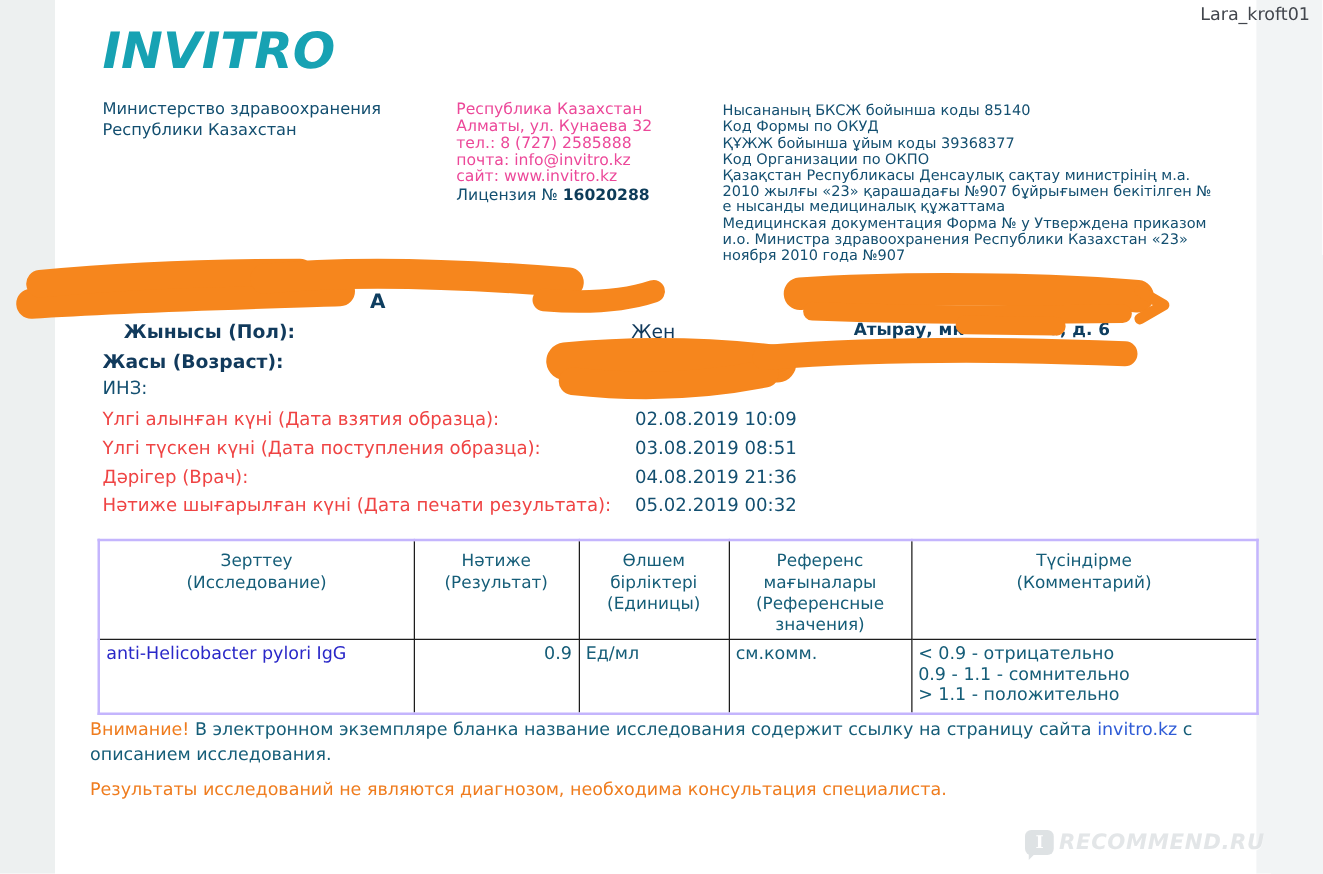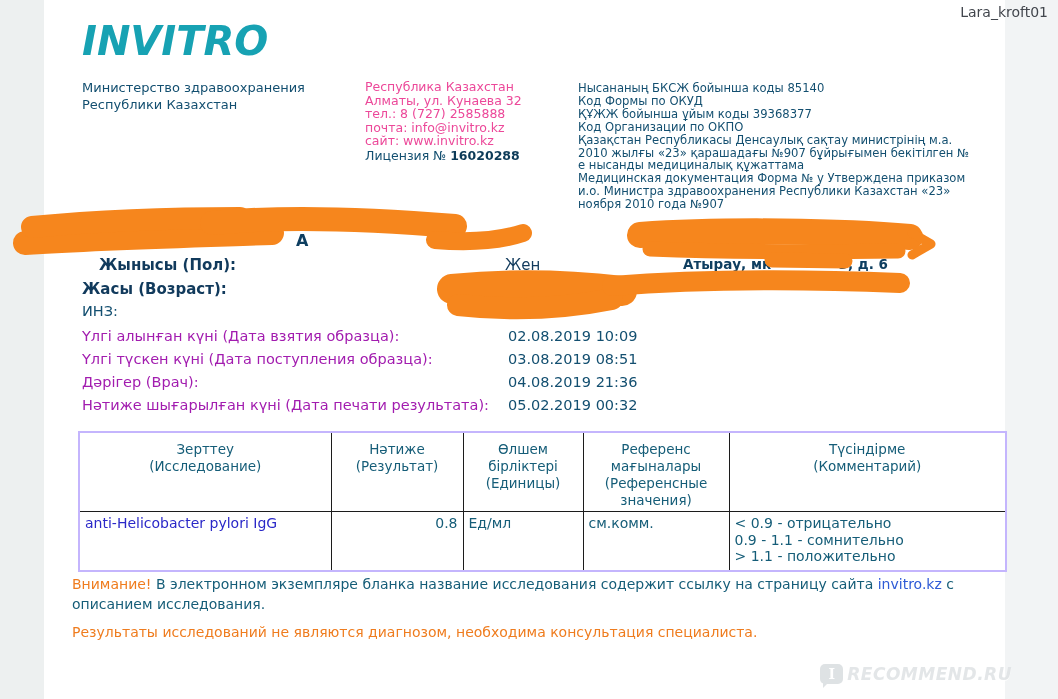--- a/index.html
+++ b/index.html
@@ -26,21 +26,21 @@
   .name-letter{left:296px;top:231px;font-size:16px;font-weight:bold;color:#0e3e60;}
   .lbl{font-size:15px;font-weight:bold;color:#113a5c;}
   .sex-label{left:82px;top:256px;margin-left:17px;}
   .sex-value{left:505px;top:256px;font-size:15px;font-weight:normal;color:#113a5c;}
   .addr{font-size:13.5px;font-weight:bold;color:#0e3e60;}
   .addr1{left:683px;top:256px;}
   .addr2{left:833px;top:256px;}
   .age-label{left:82px;top:280px;}
   .inz-label{left:82px;top:303px;font-size:14.5px;color:#134f70;}
 
-  .daterow-label{left:82px;font-size:14.5px;color:#a21caf;}
+  .daterow-label{left:82px;font-size:14.5px;color:#ef4444;}
   .daterow-value{left:508px;font-size:14.5px;color:#134f70;}
 
   table.results{left:78px;top:431px;position:absolute;border-collapse:collapse;
     table-layout:fixed;width:927px;}
   table.results td,table.results th{border:1.5px solid #1c1c1c;vertical-align:top;
     font-weight:normal;color:#155d78;}
   table.results{border:2px solid #c4b5fd;}
   th.hc{font-size:13.5px;line-height:17px;text-align:center;padding-top:8px;height:69px;}
   td.bc{height:52px;font-size:14px;padding:3px 5px;}
   .test-name{color:#2a28c8;font-size:14px;}
@@ -129,21 +129,21 @@
 (Единицы)</th>
     <th class="hc pre">Референс
 мағыналары
 (Референсные
 значения)</th>
     <th class="hc pre">Түсіндірме
 (Комментарий)</th>
   </tr>
   <tr>
     <td class="bc"><span class="test-name">anti-Helicobacter pylori IgG</span></td>
-    <td class="bc res-val">0.8</td>
+    <td class="bc res-val">0.9</td>
     <td class="bc">Ед/мл</td>
     <td class="bc ref-val">см.комм.</td>
     <td class="bc comment pre">&lt; 0.9 - отрицательно
 0.9 - 1.1 - сомнительно
 &gt; 1.1 - положительно</td>
   </tr>
 </tbody>
   </table>
 
 <div class="abs notes"><span class="orange">Внимание!</span><span> В электронном экземпляре бланка название исследования содержит ссылку на страницу сайта </span><span class="blue-link">invitro.kz</span><span> с описанием исследования.</span></div>

